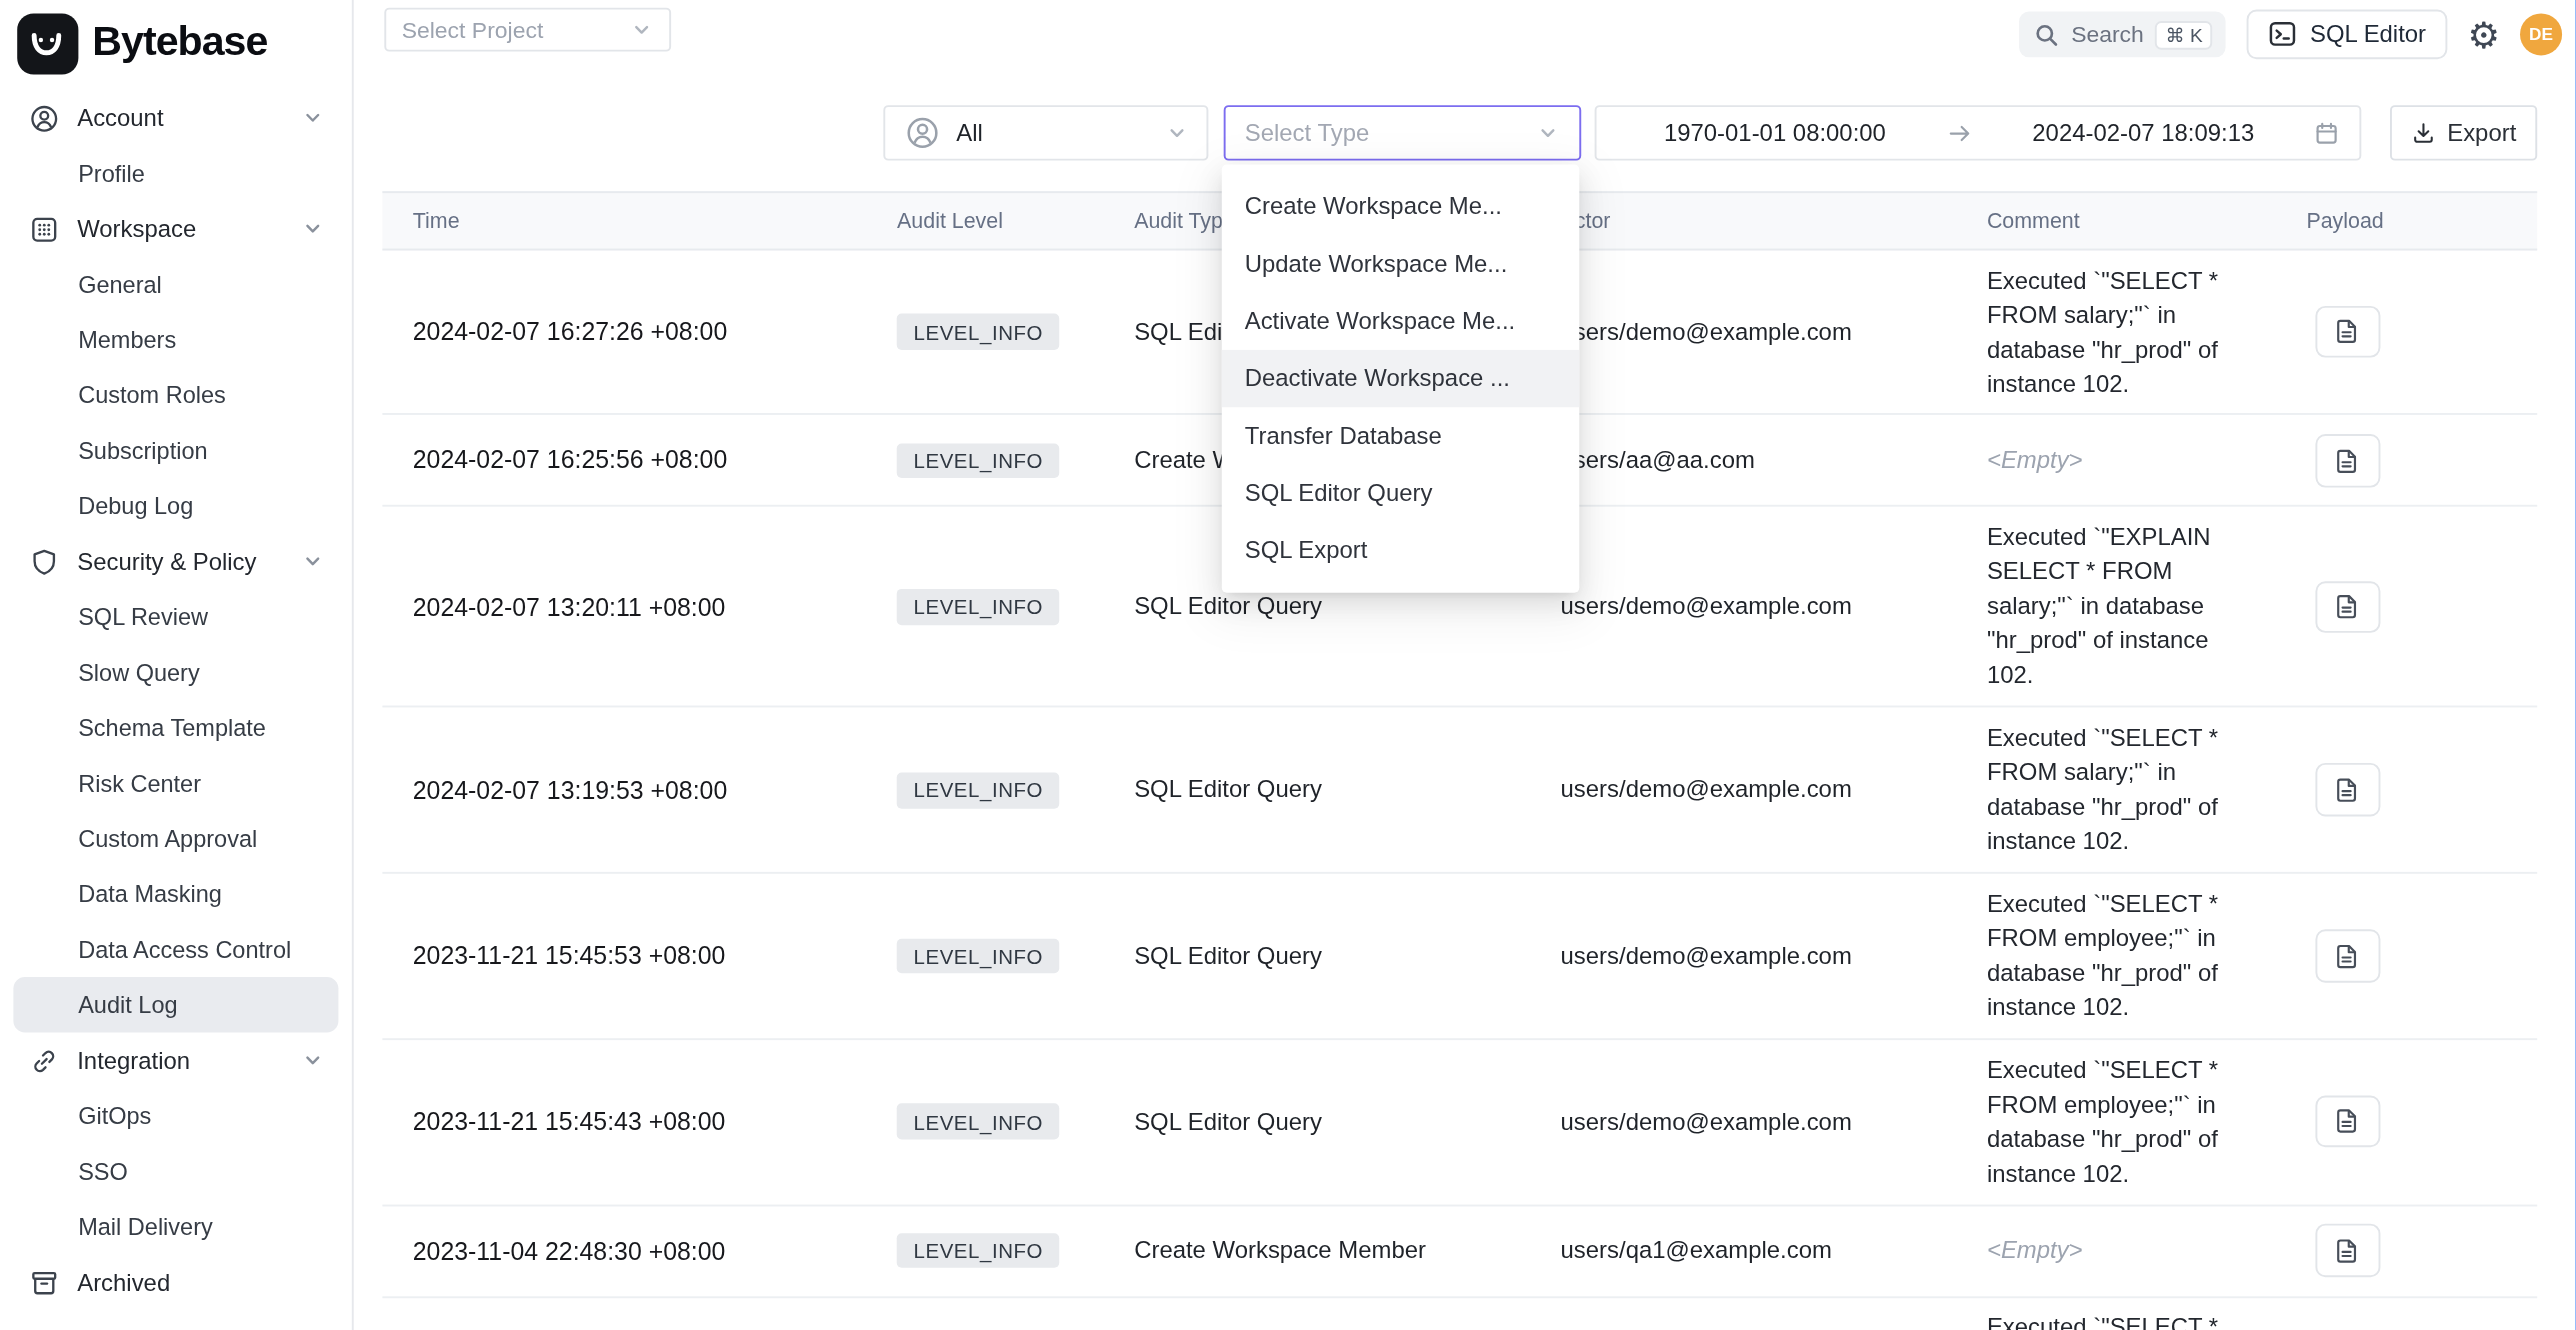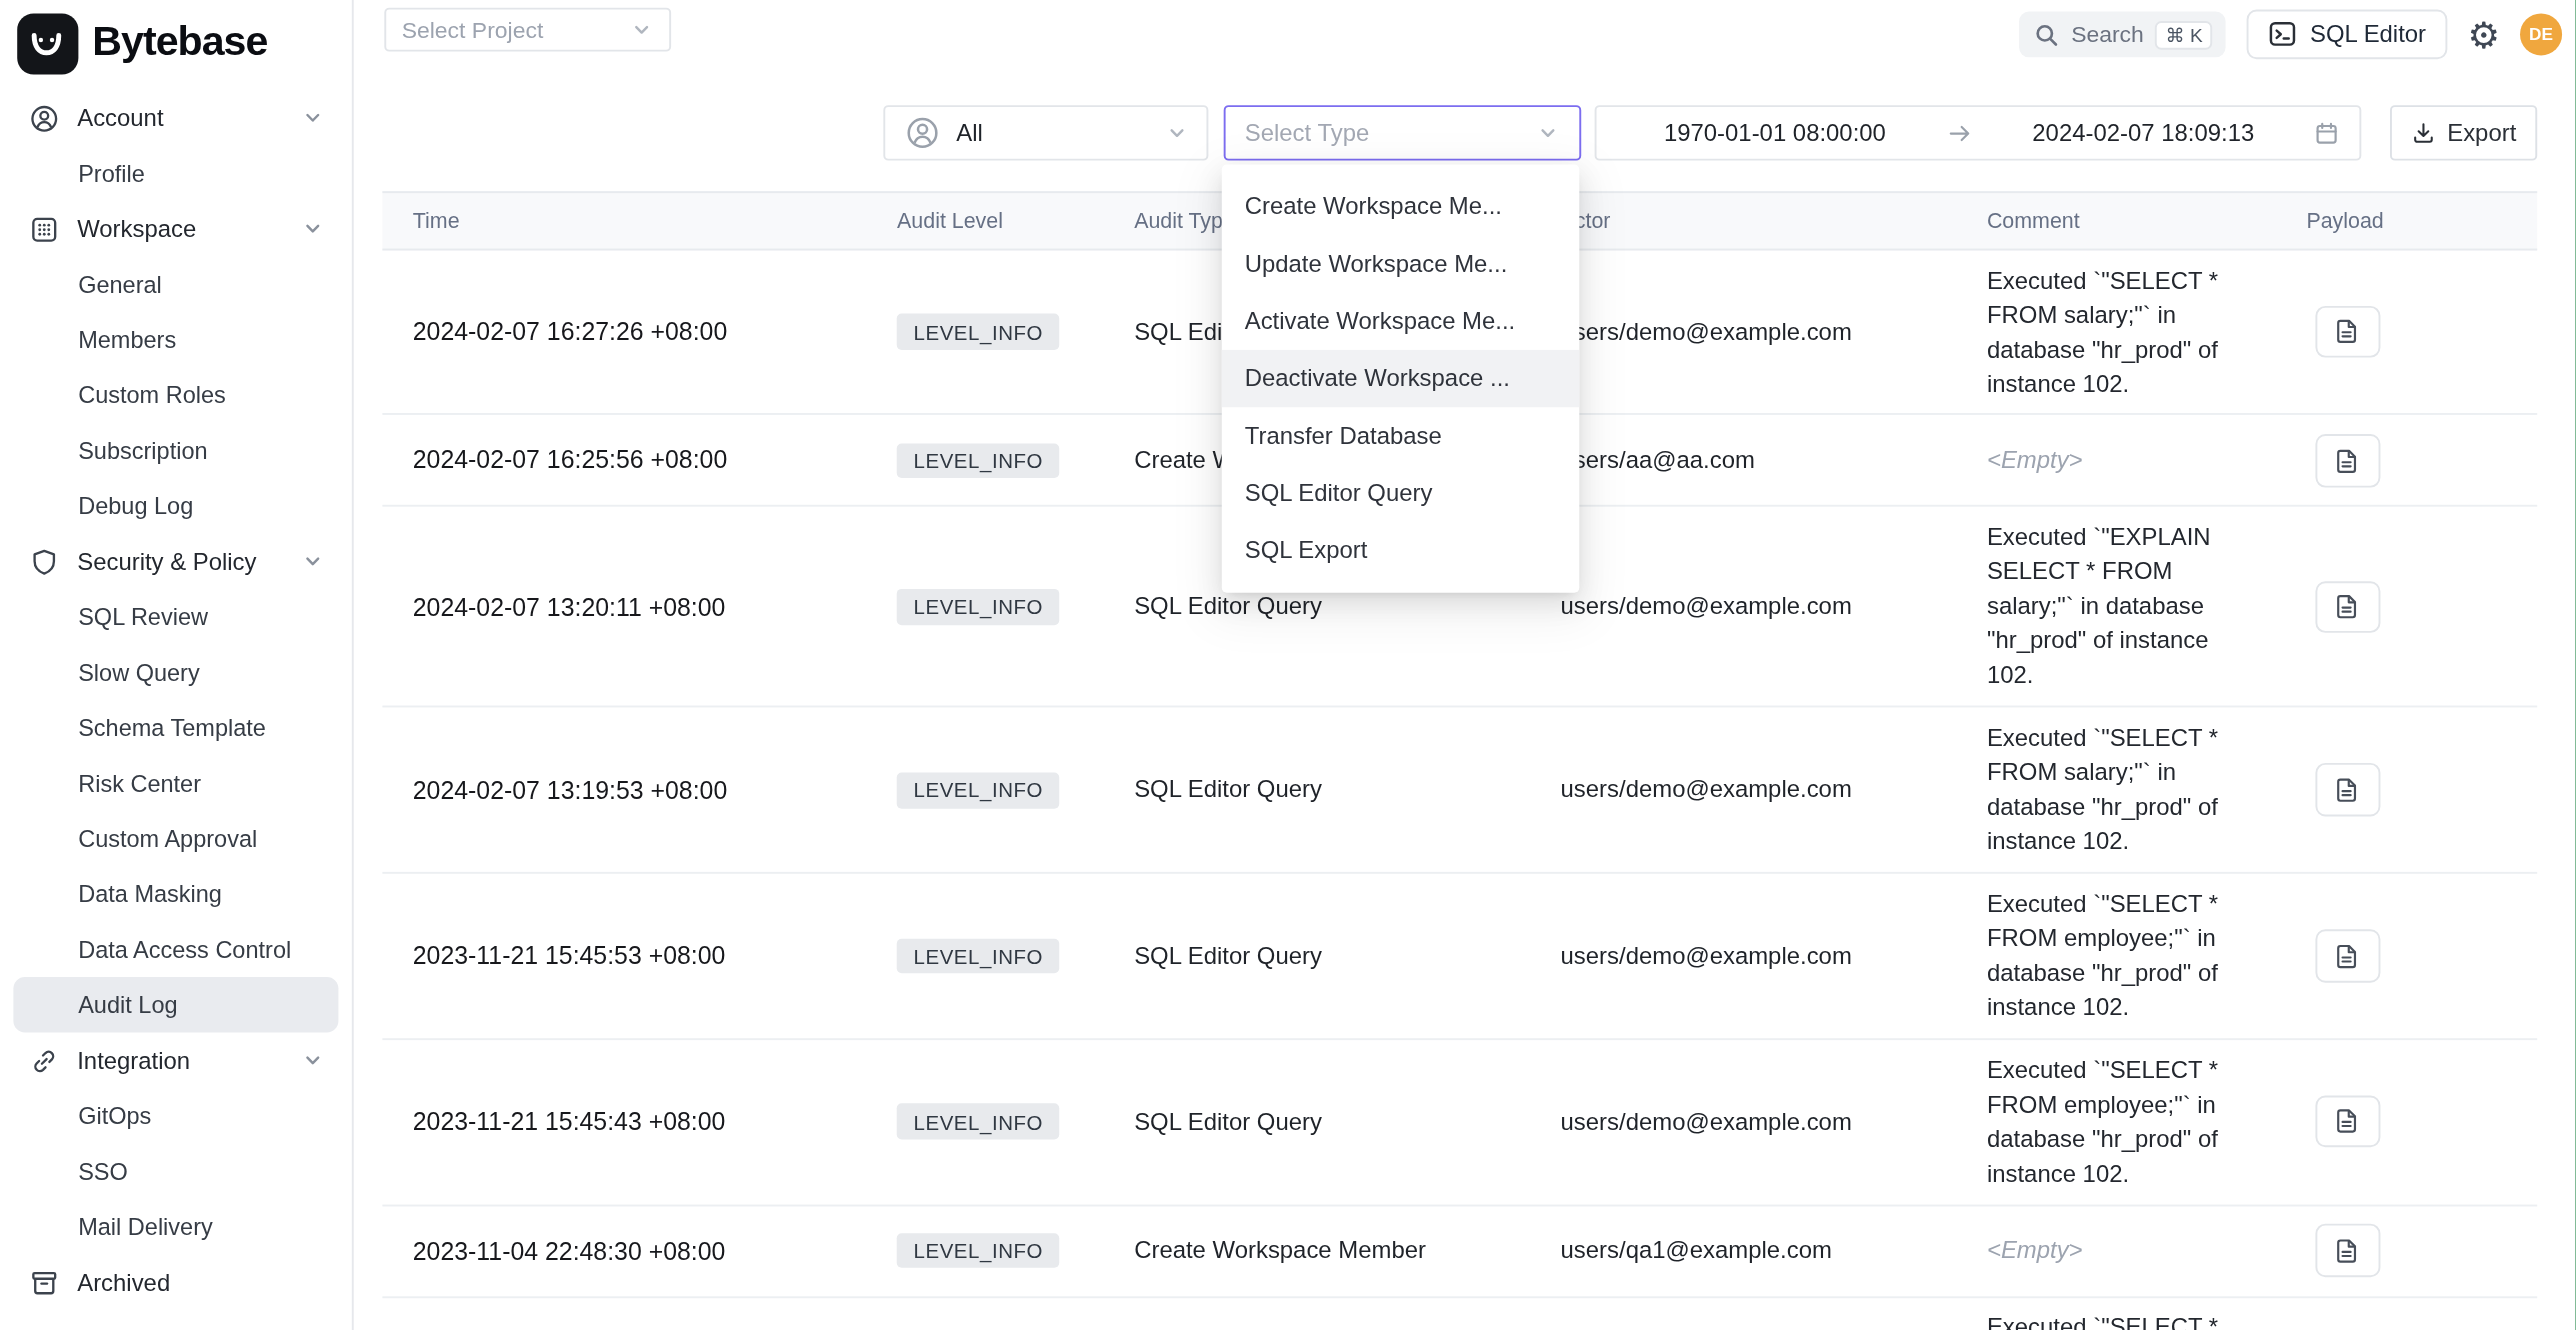--- a/index.html
+++ b/index.html
@@ -1,18 +1,18 @@
 <!DOCTYPE html>
 <html style="font-size:13.7px"><head>
 <meta charset="utf-8">
 <style>
   *{box-sizing:border-box;margin:0;padding:0}
   html,body{margin:0;padding:0;background:#fff}
   body{font-family:"Liberation Sans",sans-serif;color:#1f2329}
-  #viewport{width:2576px;height:1330px;overflow:hidden;position:relative;background:#15803d}
+  #viewport{width:2576px;height:1330px;overflow:hidden;position:relative;background:#3b82f6}
   #app{width:1347px;height:696px;transform:scale(1.912);transform-origin:0 0;position:relative;background:#fff;display:flex;overflow:hidden}
 
   
   .sidebar{width:185px;min-width:185px;height:696px;border-right:0.9px solid #e6e8ec;padding:5.2px 6.9px;background:#fff}
   .logo-row{display:flex;align-items:center;gap:7.7px;padding:1.7px 1.7px 8.6px 1.7px}
   .logo-mark{width:32px;height:32px;border-radius:8.6px;background:#131519;display:flex;align-items:center;justify-content:center;flex:none}
   .brand{font-size:21.5px;font-weight:700;color:#0b0d12;letter-spacing:-0.5px}
   .nav-item{height:29px;display:flex;align-items:center;gap:9.5px;padding:0 7.7px;border-radius:6px;font-size:12.5px;color:#23272e}
   .nav-item.section{font-weight:500}
   .nav-icon{width:16.3px;height:16.3px;color:#3c434d;display:flex;flex:none}

